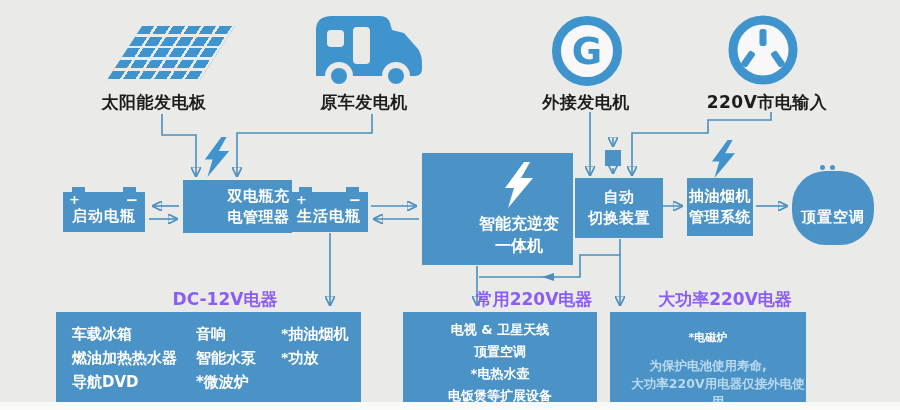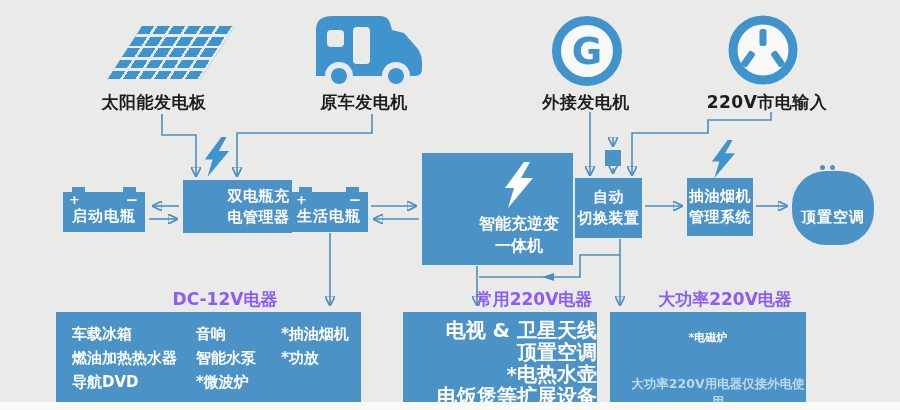--- a/index.html
+++ b/index.html
@@ -44,21 +44,21 @@
   .rooftop{border-radius:34px;font-size:15px;letter-spacing:1px;padding-top:18px;box-sizing:border-box;}
   .dot{position:absolute;width:5px;height:5px;border-radius:50%;background:#4b93c7;}
 
   .mini-square{position:absolute;left:605px;top:150px;width:16px;height:16px;background:#4b93c7;}
 
   .sec-header{position:absolute;top:288px;width:300px;text-align:center;
     font-size:17px;font-weight:bold;color:#8b5cf6;}
 
   .bigbox{position:absolute;top:312px;height:90px;background:#4b93c7;color:#fff;font-weight:bold;}
   .col{position:absolute;top:10px;font-size:15px;line-height:24px;white-space:nowrap;}
-  .centered-list{left:0;right:0;text-align:right;font-size:20px;line-height:22px;top:7px;}
+  .centered-list{left:0;right:0;text-align:center;font-size:13px;line-height:22px;top:7px;}
   .hp-title{position:absolute;left:0;right:0;top:18px;text-align:center;font-size:11px;}
   .hp-note{position:absolute;left:0;right:0;text-align:center;font-size:12.5px;
     color:#b9d9ee;font-weight:bold;line-height:18px;}
 
   .bottom-strip{position:absolute;left:0;top:402px;width:900px;height:8px;background:#fafaf9;}
 </style>
 </head>
 <body>
 
 <div class="canvas">
@@ -151,21 +151,21 @@
   <div class="node inverter" style="left:422px;top:153px;width:108px;height:112px;">
     <svg width="30" height="46" viewBox="0 0 30 46" style="margin-bottom:5px;">
       <path d="M20,0 L1,26 L10,26 L4,46 L29,16 L17,16 L26,0 Z" fill="#ffffff"></path>
     </svg>
     <span class="ln">智能充逆变</span>
     <span class="ln">一体机</span>
   </div>
 
   <div class="mini-square"></div>
 
-  <div class="node two-line" style="left:575px;top:178px;width:67px;height:60px;">
+  <div class="node two-line" style="left:575px;top:178px;width:88px;height:60px;">
     <span class="ln">自动</span>
     <span class="ln">切换装置</span>
   </div>
 
   <div class="node two-line" style="left:687px;top:178px;width:66px;height:58px;">
     <span class="ln">抽油烟机</span>
     <span class="ln">管理系统</span>
   </div>
 
   <div class="node rooftop" style="left:792px;top:171px;width:82px;height:74px;">
@@ -182,34 +182,35 @@
     <div class="col" style="left:16px;">
       <div>车载冰箱</div>
       <div>燃油加热热水器</div>
       <div>导航DVD</div>
     </div>
     <div class="col" style="left:140px;">
       <div>音响</div>
       <div>智能水泵</div>
       <div>*微波炉</div>
     </div>
-    <div class="col" style="left:225px;">
+    <div class="col" style="left:225px;font-family:Liberation Serif, serif;">
       <div>*抽油烟机</div>
       <div>*功放</div>
     </div>
   </div>
 
   <div class="bigbox" style="left:403px;width:194px;">
     <div class="col centered-list">
       <div>电视 &amp; 卫星天线</div>
       <div>顶置空调</div>
       <div>*电热水壶</div>
       <div>电饭煲等扩展设备</div>
     </div>
   </div>
 
   <div class="bigbox" style="left:610px;width:196px;">
     <div class="hp-title">*电磁炉</div>
+    <div class="hp-note" style="top:45px;">为保护电池使用寿命,</div>
     <div class="hp-note" style="top:63px;margin-left:20px;">大功率220V用电器仅接外电使用</div>
   </div>
 
   <div class="bottom-strip"></div>
 </div>
 
 </body></html>

